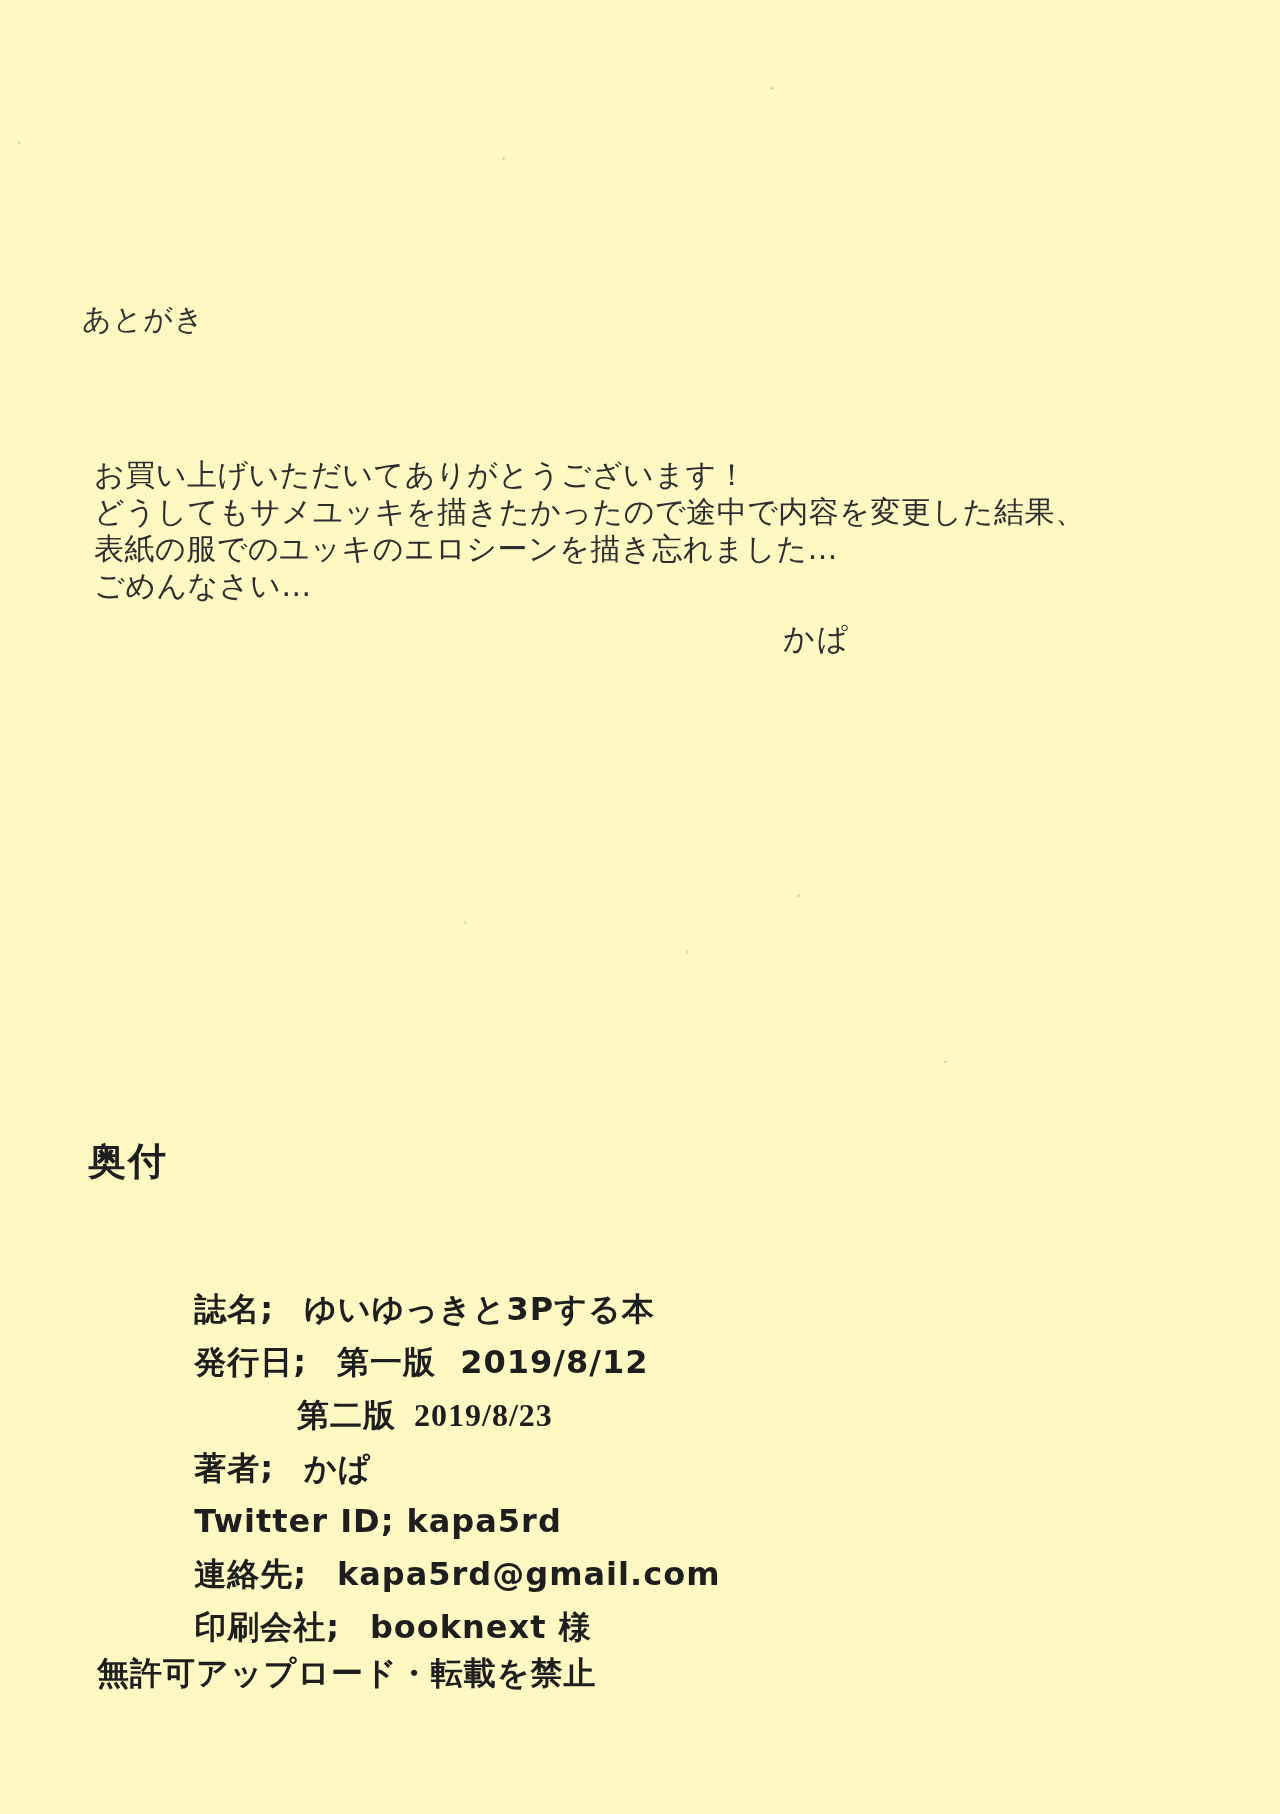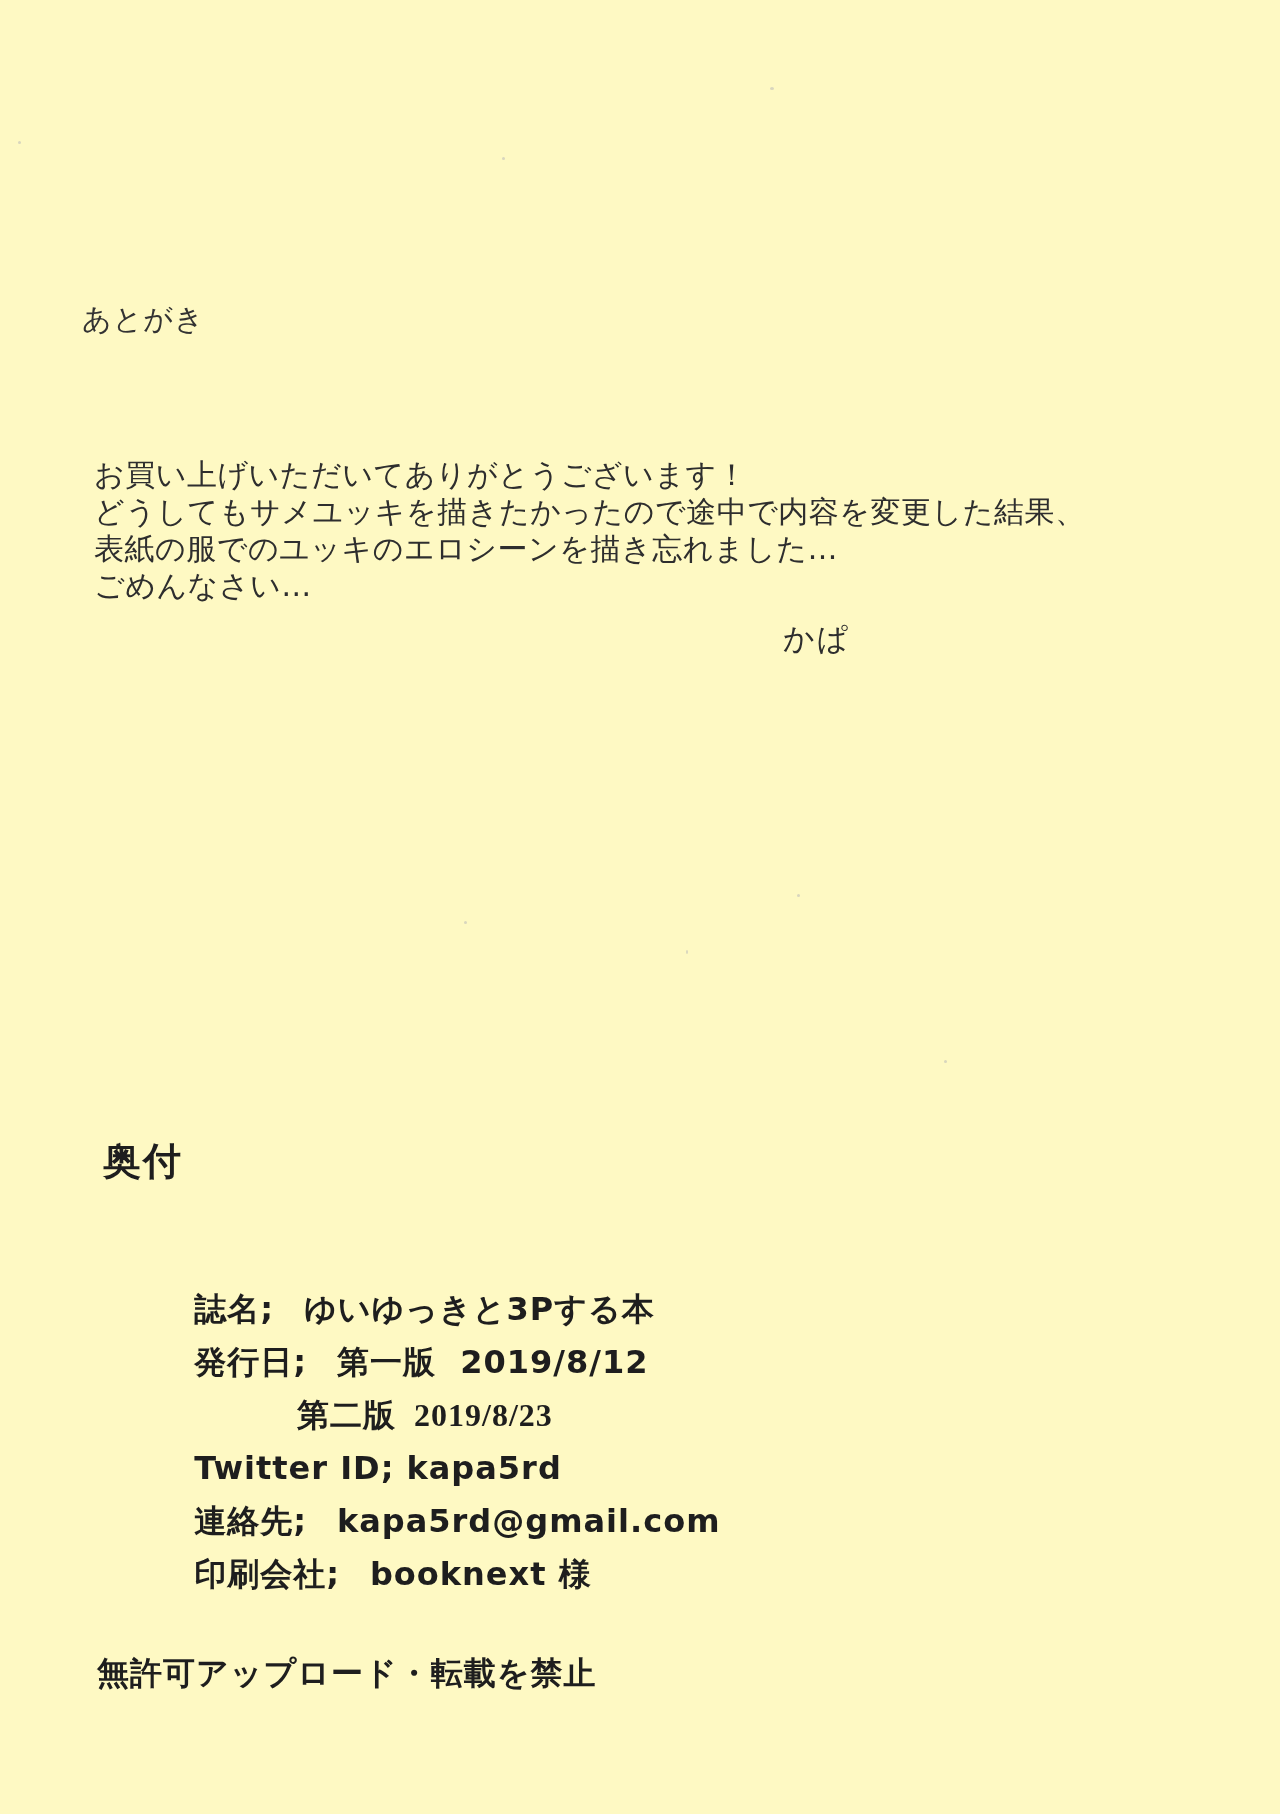--- a/index.html
+++ b/index.html
@@ -48,21 +48,21 @@
     left: 783px;
     top: 618px;
     font-size: 31px;
     color: #2e2e2e;
     letter-spacing: 2px;
   }
 
   
   .col-heading {
     position: absolute;
-    left: 103px;
+    left: 88px;
     top: 1136px;
     margin: 0;
     font-size: 38px;
     font-weight: 700;
     letter-spacing: 2px;
     color: #1e1e1e;
   }
   .col-lines {
     position: absolute;
     left: 97px;
@@ -128,20 +128,23 @@
     <div class="col-lines">
       <div class="col-line">
         <span class="lbl">誌名;</span><span class="val">ゆいゆっきと3Pする本</span>
       </div>
       <div class="col-line">
         <span class="lbl">発行日;</span><span class="val">第一版  2019/8/12</span>
       </div>
       <div class="col-line indent">
         <span class="val">第二版  2019/8/23</span>
       </div>
+      <div class="col-line">
+        <span class="lbl">著者;</span><span class="val">かぱ</span>
+      </div>
       <div class="col-line tight">
         <span class="lbl">Twitter ID;</span><span class="val">kapa5rd</span>
       </div>
       <div class="col-line">
         <span class="lbl">連絡先;</span><span class="val">kapa5rd@gmail.com</span>
       </div>
       <div class="col-line">
         <span class="lbl">印刷会社;</span><span class="val">booknext 様</span>
       </div>
     </div>

